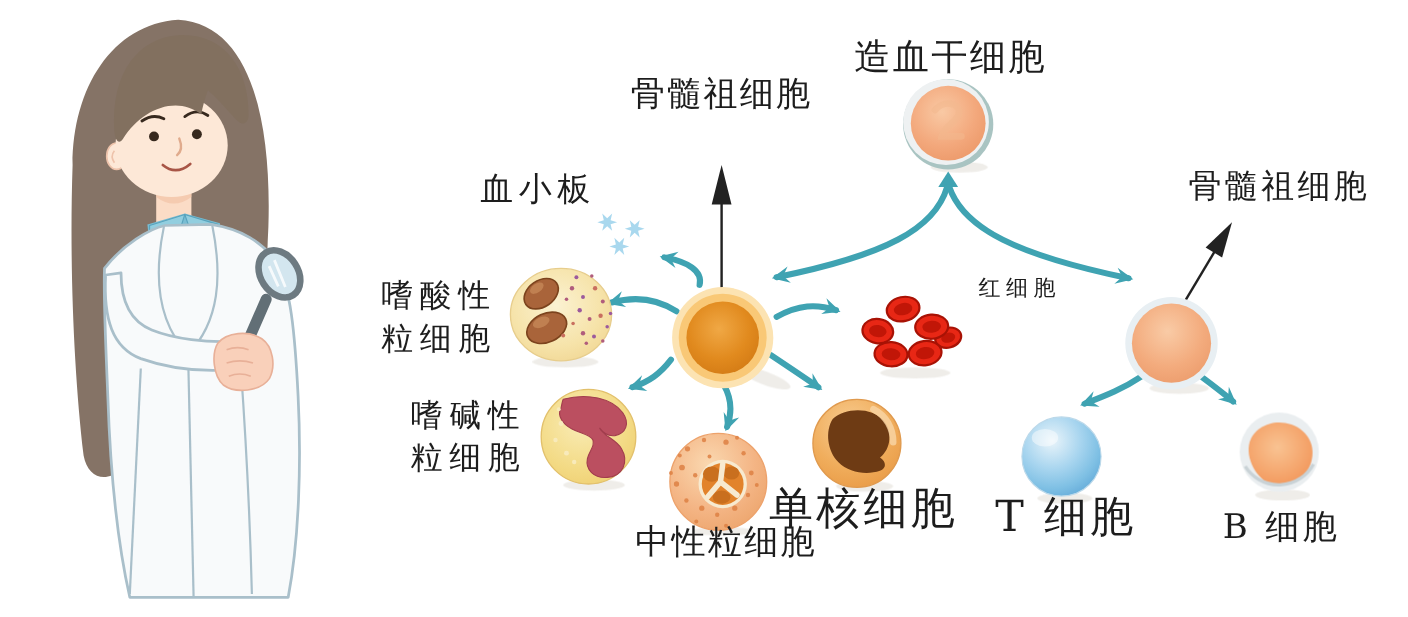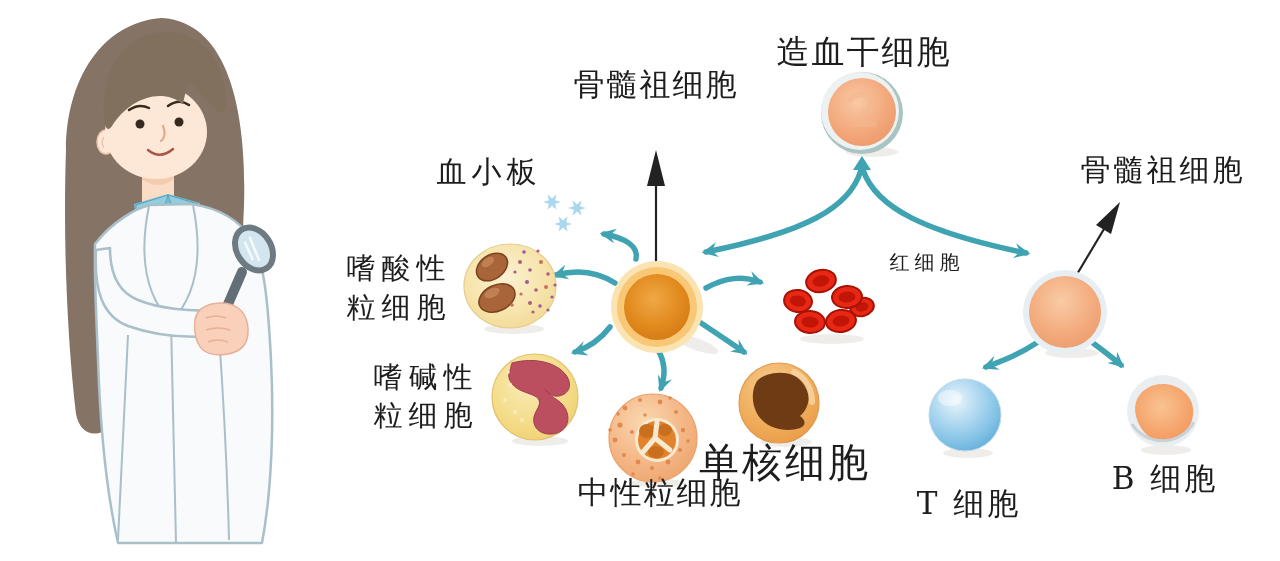--- a/index.html
+++ b/index.html
@@ -308,17 +308,17 @@
   <span class="ln">嗜碱性</span>
   <span class="ln">粒细胞</span>
 </div>
 
 <div class="lbl" style="left:660px;top:493px;font-size:31px;letter-spacing:2px">中性粒细胞</div>
 
 <div class="lbl" style="left:785px;top:462px;font-size:40px;letter-spacing:3px">单核细胞</div>
 
 <div class="lbl" style="left:927px;top:262px;font-size:20px;letter-spacing:5px">红细胞</div>
 
-<div class="lbl" style="left:969px;top:504px;font-size:31px;letter-spacing:3px">T 细胞</div>
+<div class="lbl" style="left:969px;top:470px;font-size:39px;letter-spacing:3px">T 细胞</div>
 
 <div class="lbl" style="left:1165px;top:479px;font-size:31px;letter-spacing:3px">B 细胞</div>
 
 </div>
 
 </body></html>

